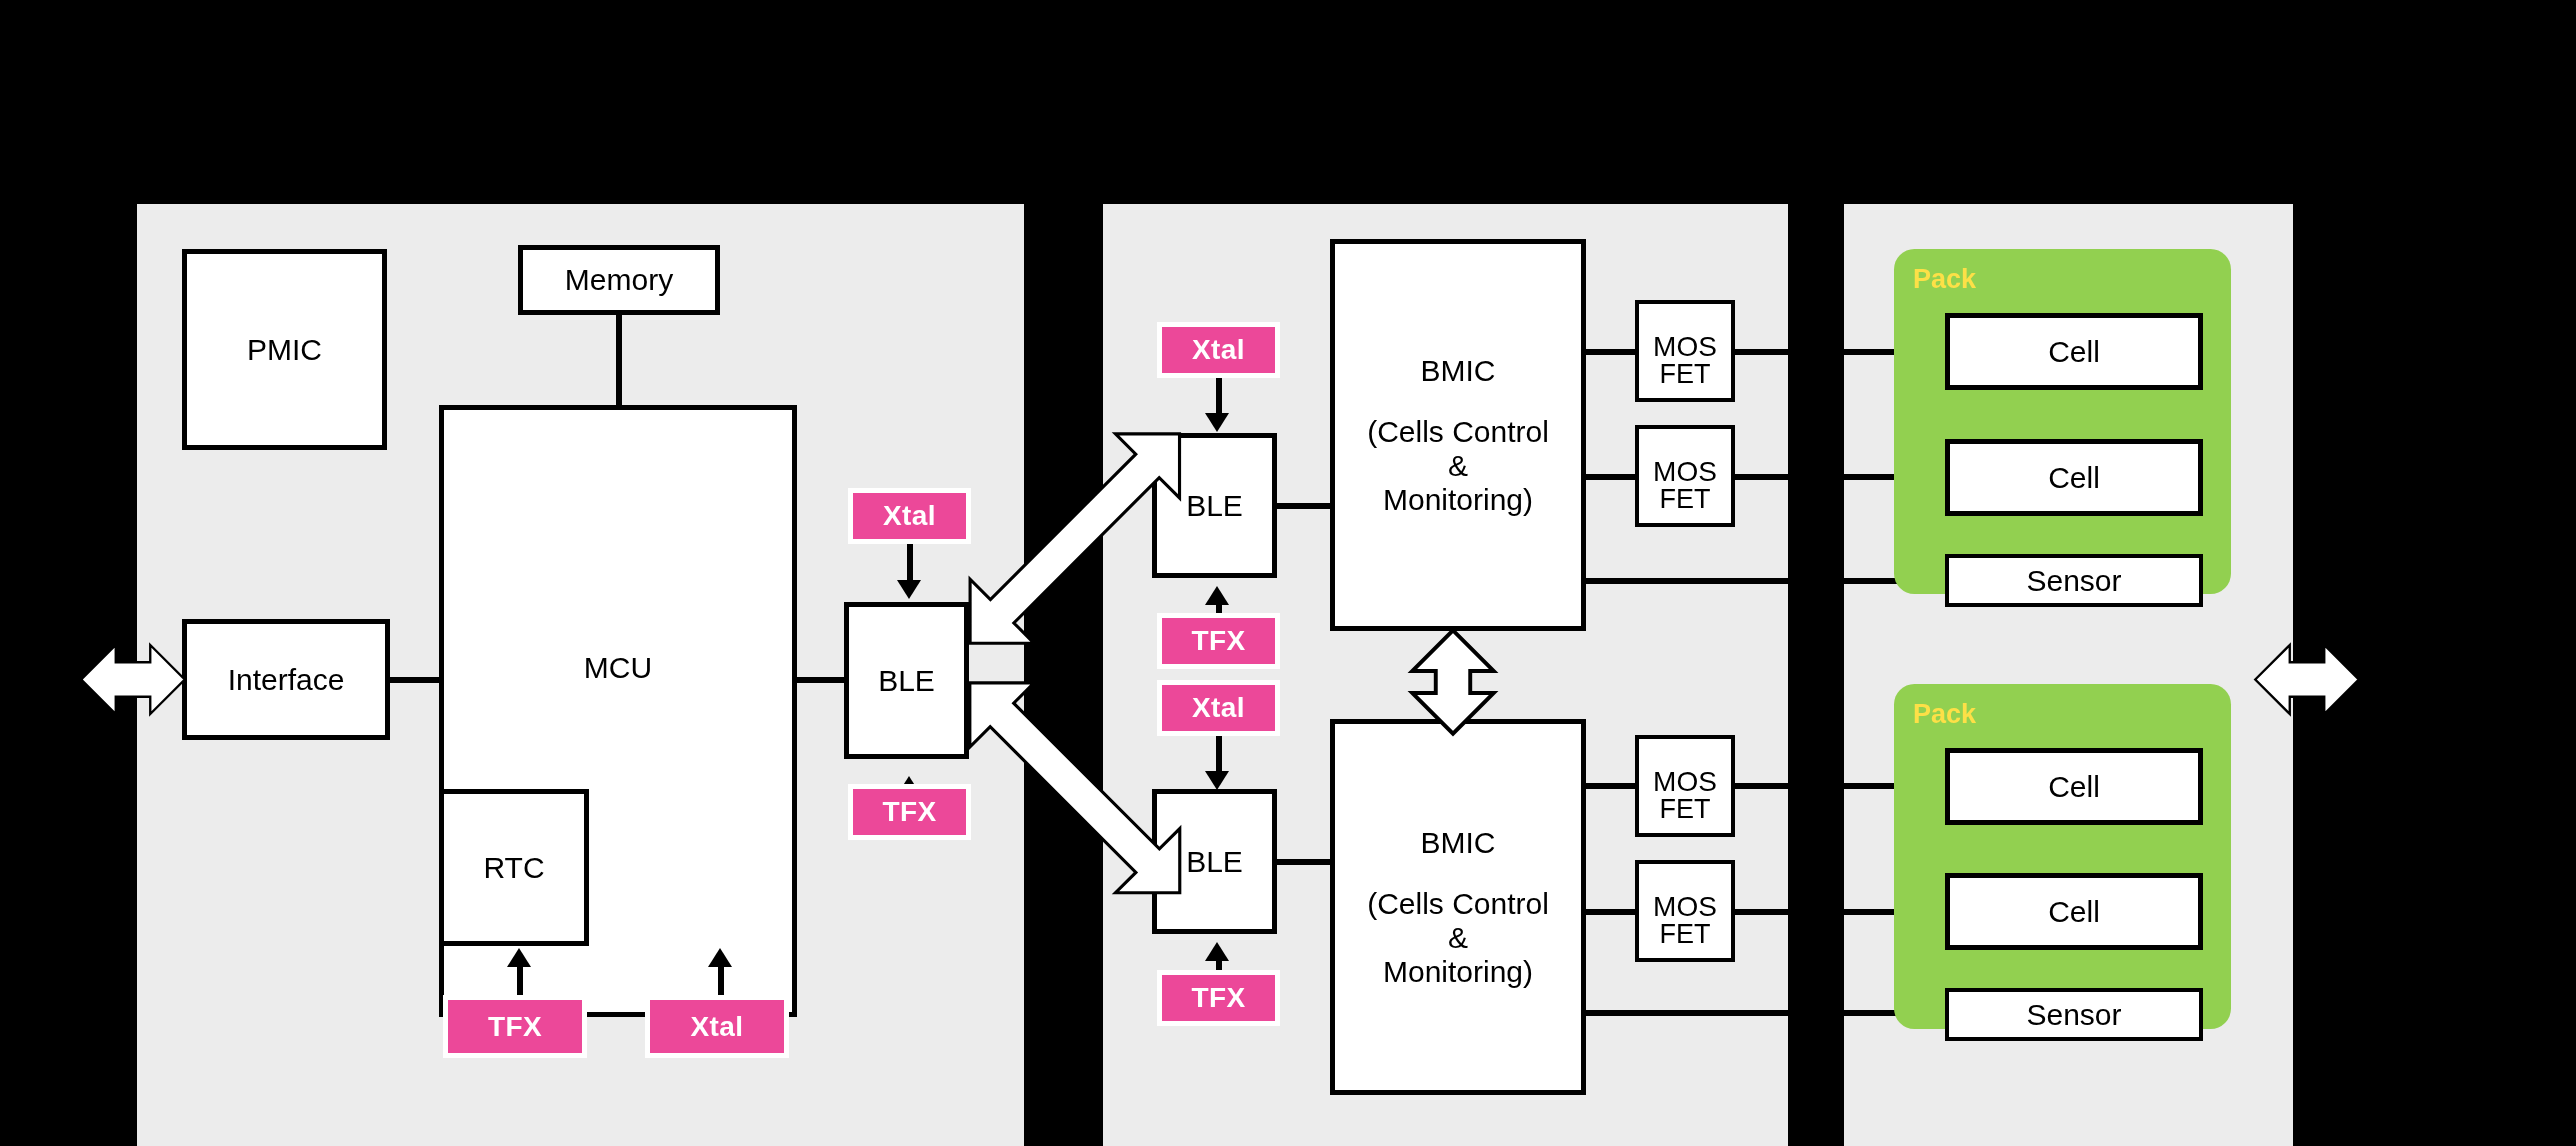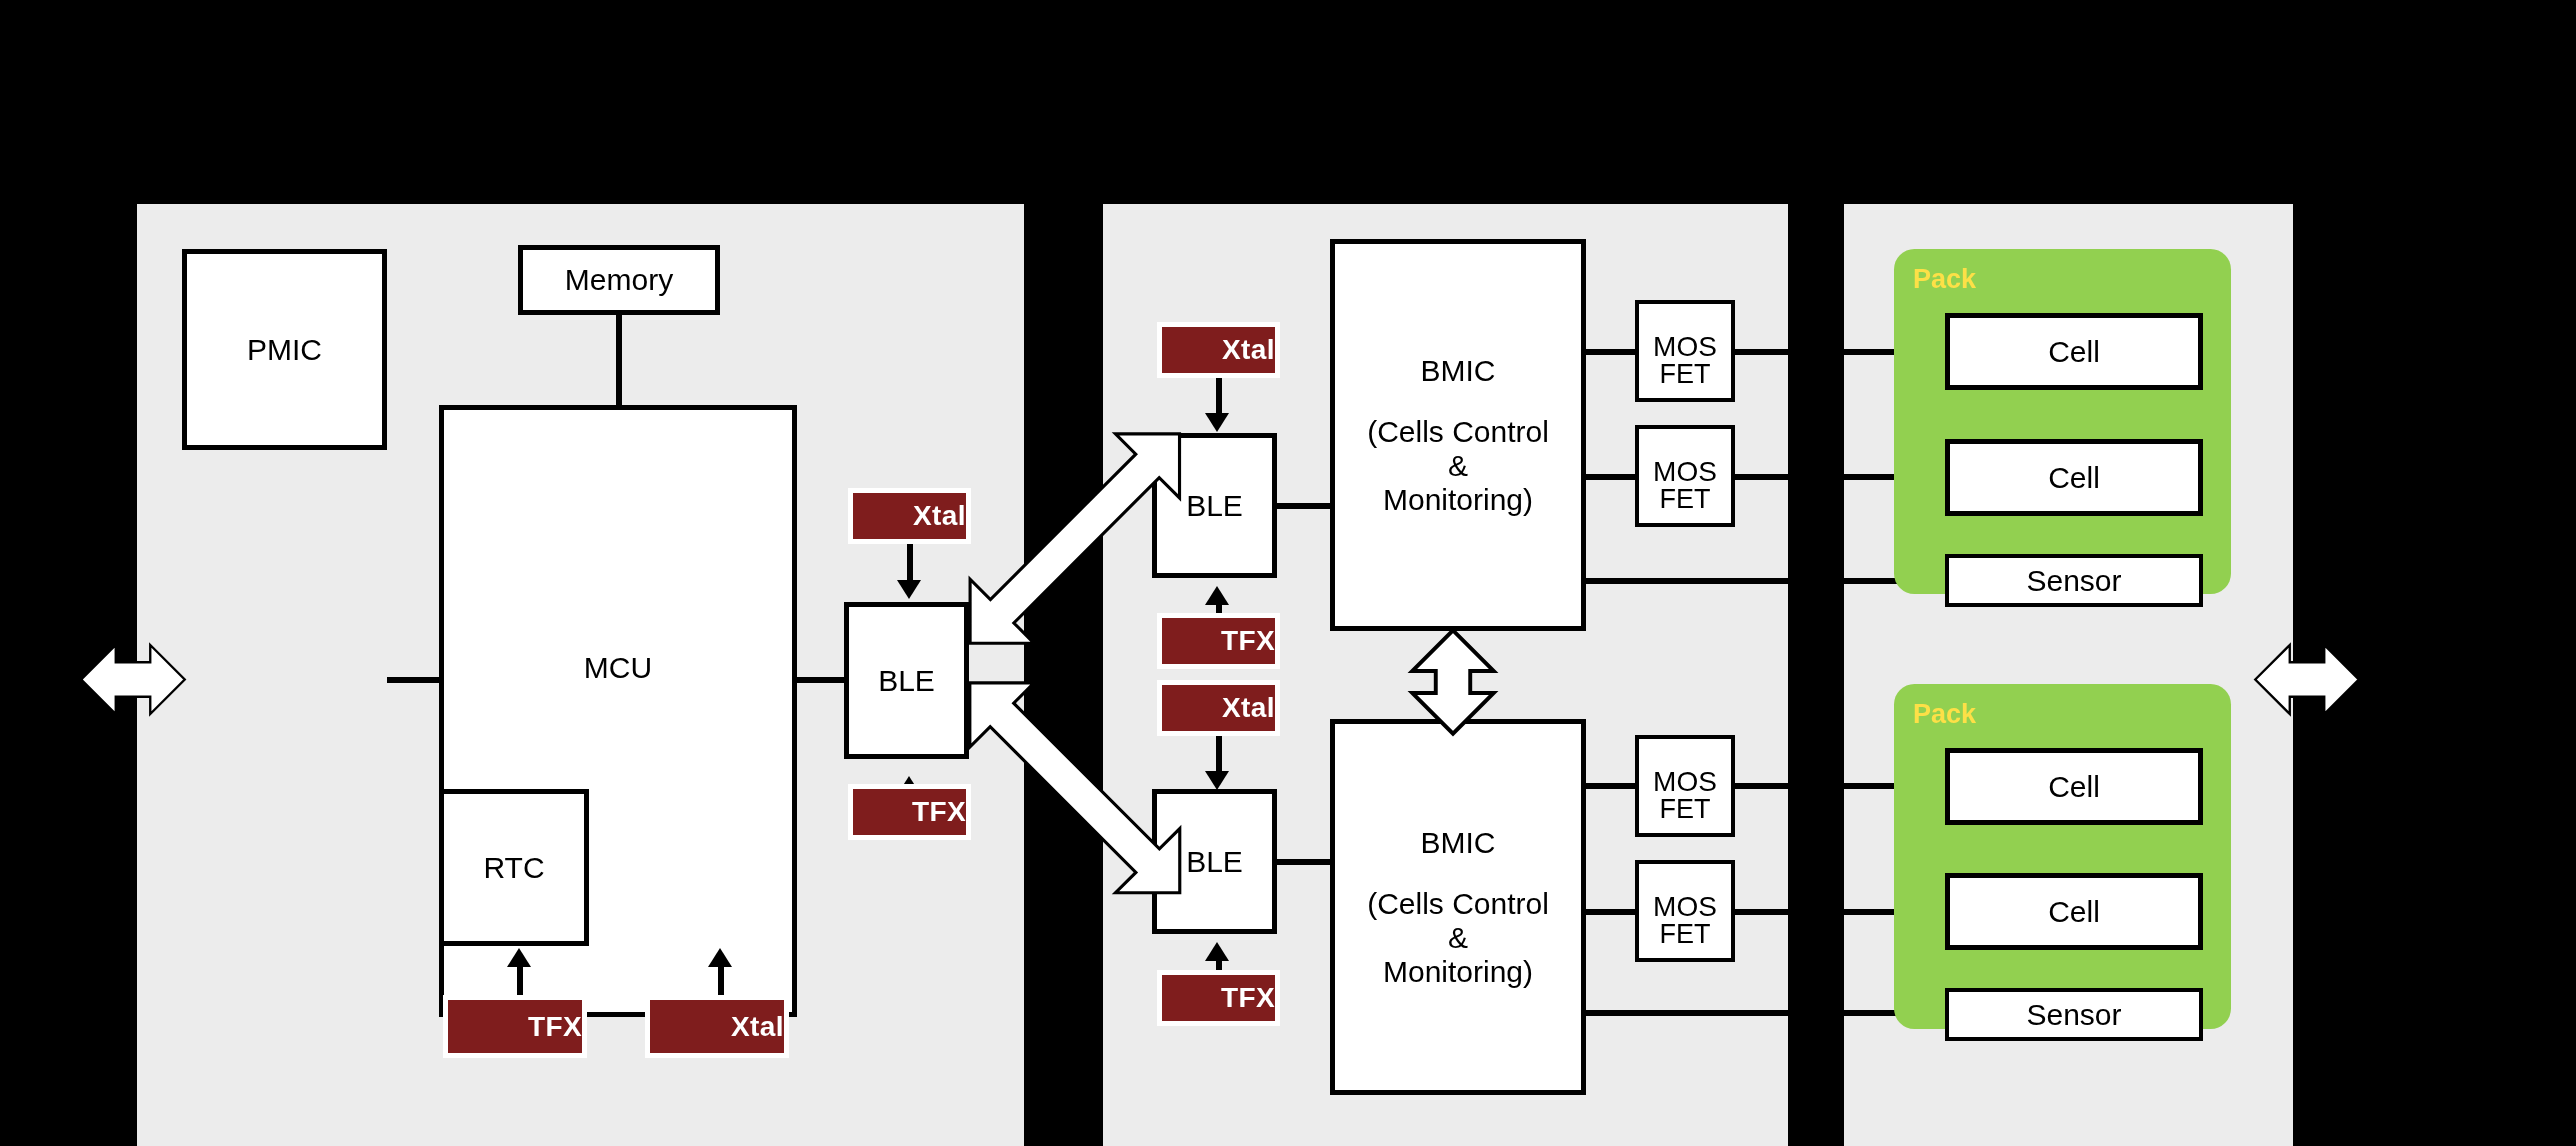--- a/index.html
+++ b/index.html
@@ -21,24 +21,24 @@
     display:flex;align-items:center;justify-content:center;
     color:#000;
     font-size:30px;
     line-height:1.12;
     text-align:center;
   }
   .blk.thin{border-width:4.7px;}
   
   .osc{
     position:absolute;
-    background:#7f1d1d;
+    background:#ec4899;
     border:5.5px solid #ffffff;
     box-sizing:border-box;
-    display:flex;align-items:center;justify-content:flex-end;
+    display:flex;align-items:center;justify-content:center;
     color:#ffffff;
     font-weight:bold;
     font-size:28px;
     letter-spacing:0.4px;
   }
   
   .pack{
     position:absolute;
     background:#92d050;
     border-radius:20.4px;
@@ -99,20 +99,23 @@
   <div class="ln" style="left:616px;top:313px;width:5.5px;height:94px;"></div>
 
   <div class="blk" style="left:439px;top:405px;width:358px;height:612px;">
     <span style="position:relative;top:-43px;">MCU</span>
   </div>
 
   <div class="blk" style="left:439px;top:789px;width:150px;height:157px;z-index:4;">
     <span>RTC</span>
   </div>
 
+  <div class="blk" style="left:182px;top:619px;width:208px;height:121px;">
+    <span>Interface</span>
+  </div>
 
   <div class="ln" style="left:387px;top:677px;width:55px;height:5.5px;"></div>
 
   <div class="bigarrow" style="left:78px;top:616px;">
     <svg width="110" height="127" viewBox="0 0 140 162">
       <path d="M4 81 L48 37 L48 59 L92 59 L92 37 L136 81 L92 125 L92 103 L48 103 L48 125 Z" fill="#ffffff" stroke="#000000" stroke-width="3"></path>
     </svg>
   </div>
 
   <div class="osc" style="left:848px;top:488px;width:123px;height:56px;">

